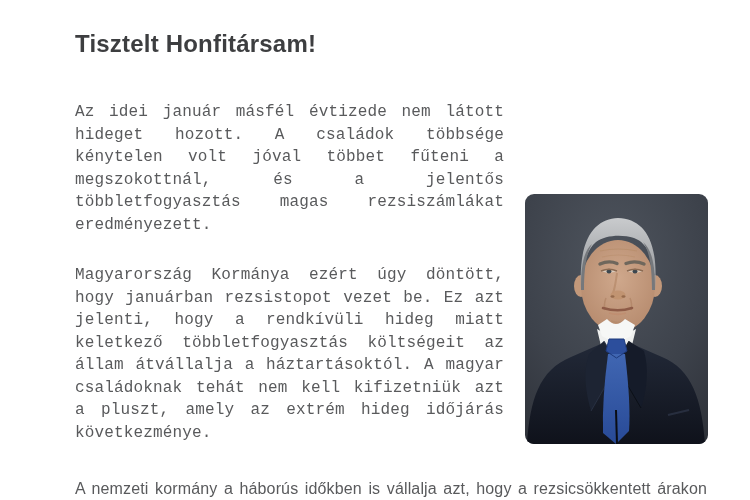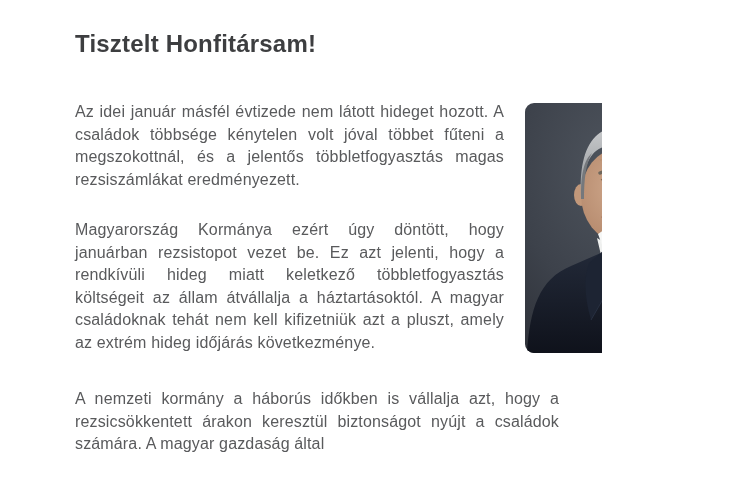--- a/index.html
+++ b/index.html
@@ -6,21 +6,21 @@
     margin: 0;
     padding: 0;
     background: #ffffff;
     width: 750px;
     height: 500px;
     overflow: hidden;
     font-family: "Liberation Sans", sans-serif;
   }
   .page {
     box-sizing: border-box;
-    width: 602px;
+    width: 750px;
     height: 500px;
     padding: 31px 43px 0 75px;
     overflow: hidden;
   }
   h1.title {
     margin: 0 0 44px 0;
     font-size: 24px;
     line-height: 26px;
     font-weight: 700;
     color: #3d3e40;
@@ -30,23 +30,24 @@
     margin: 0 0 28px 0;
     font-size: 16px;
     line-height: 22.5px;
     color: #595a5c;
     text-align: justify;
     letter-spacing: 0.15px;
     hyphens: none;
   }
   .row {
     display: flex;
-    align-items: center;
+    align-items: flex-end;
     gap: 21px;
     margin: 0 0 34px 0;
+    font-family: Liberation Mono, monospace;
   }
   .col-text {
     width: 429px;
     flex: 0 0 auto;
   }
   .col-text p.para:last-child { margin-bottom: 0; }
   .portrait {
     flex: 0 0 auto;
     width: 183px;
     height: 250px;

